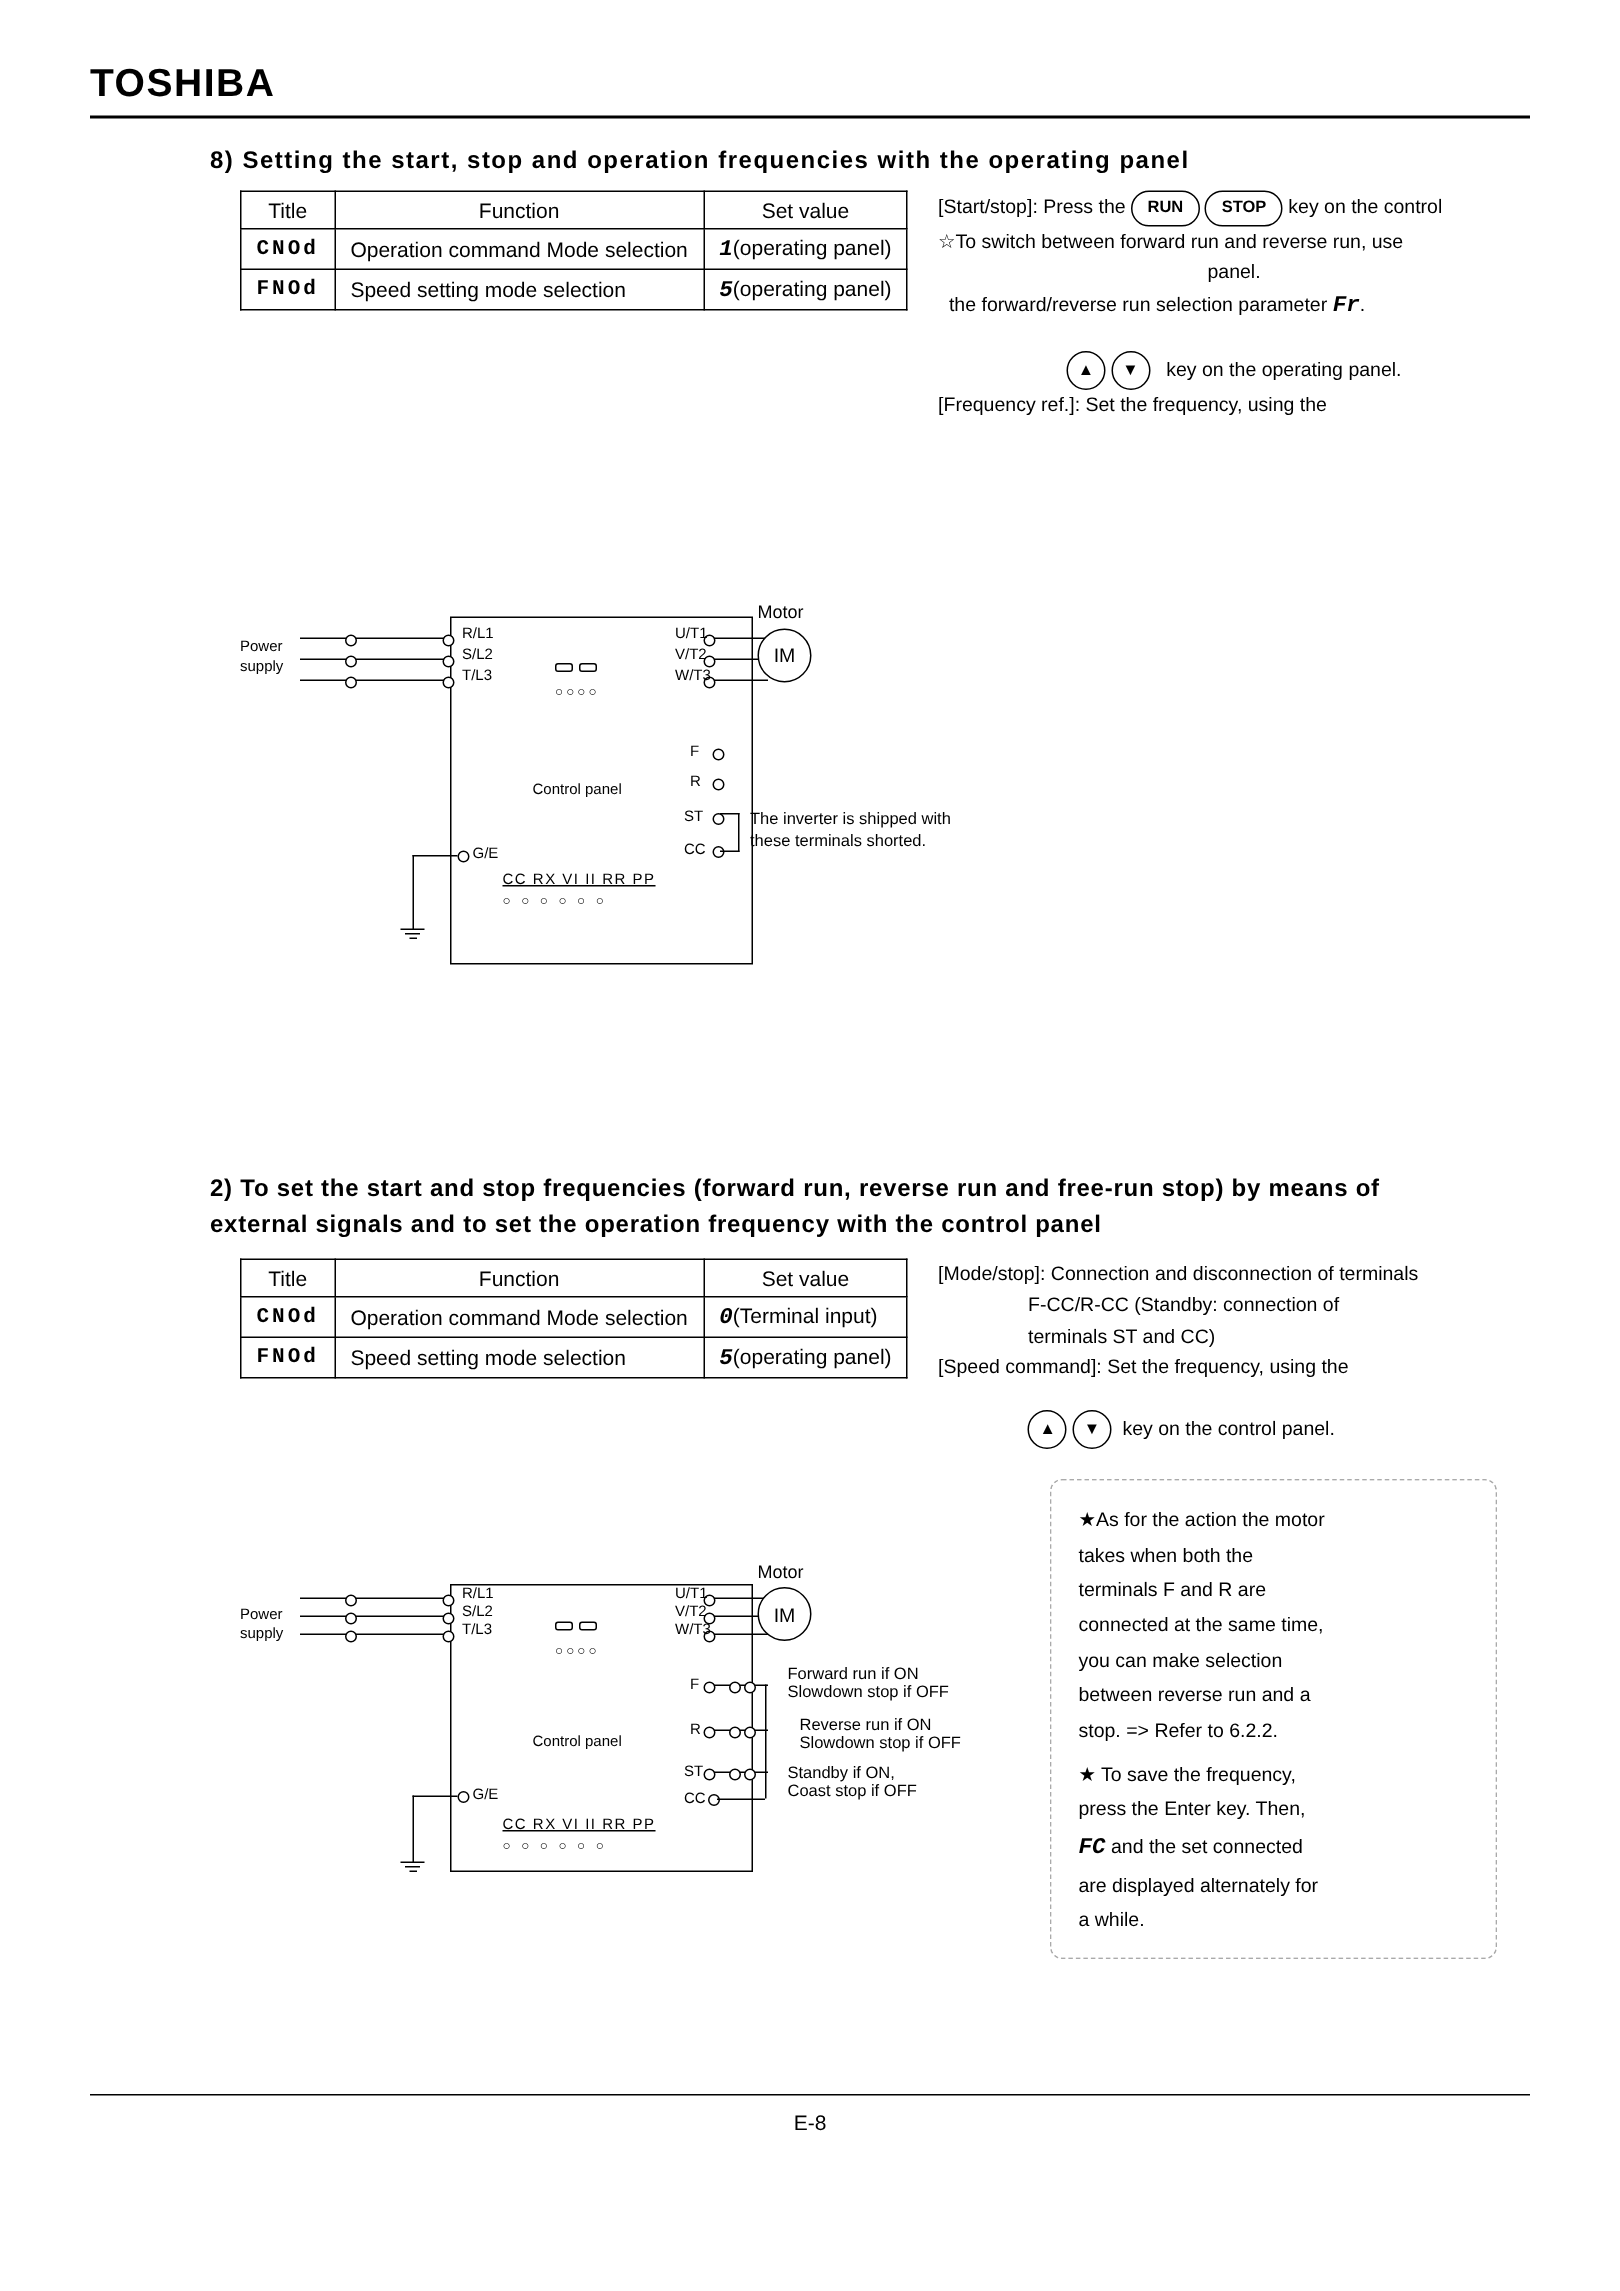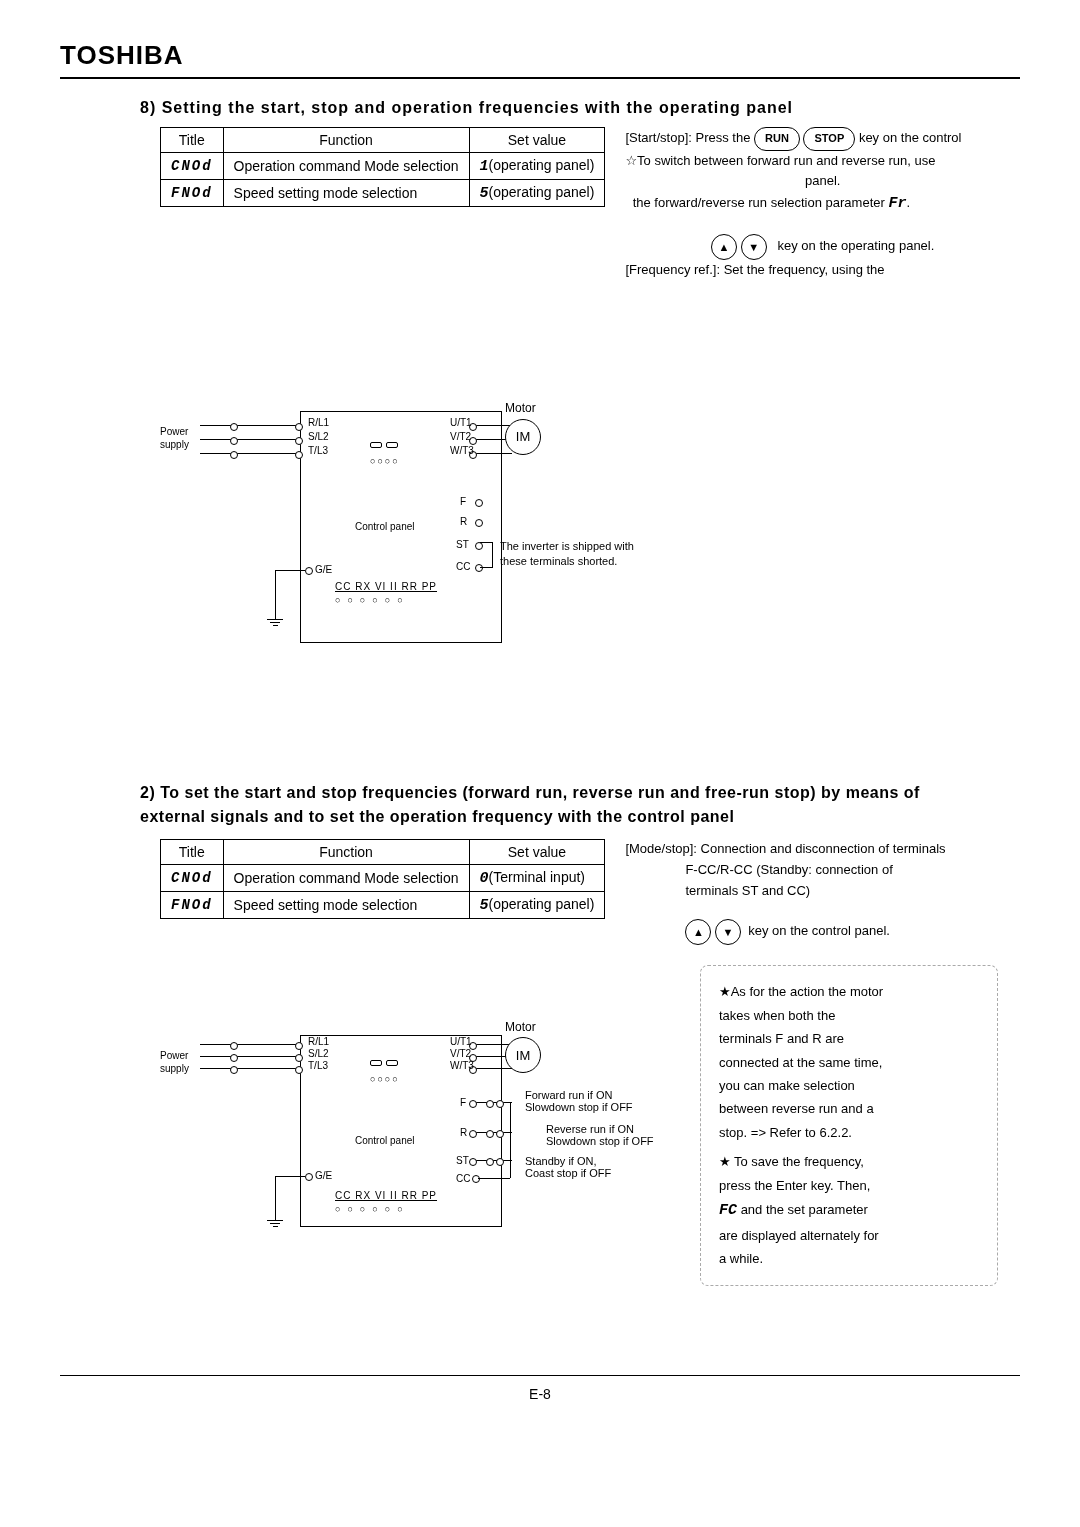--- a/index.html
+++ b/index.html
@@ -29,21 +29,20 @@
     margin-left:100px;
   }
   table.param th, table.param td{
     border:1px solid #000;
     padding:4px 10px;
     font-size:14px;
   }
   table.param th{font-weight:normal;}
   .segparam{
     font-family:"Courier New", monospace;
-    font-style:italic;
     font-size:18px;
     letter-spacing:2px;
     font-weight:bold;
   }
   .row-block{
     display:flex;
     align-items:flex-start;
     gap:20px;
   }
   .right-desc{
@@ -297,20 +296,21 @@
         <span class="segcode">5</span><span>(operating panel)</span>
       </td>
     </tr>
   </tbody>
     </table>
 
   <div class="right-desc">
     <div>[Mode/stop]: Connection and disconnection of terminals</div>
     <div style="padding-left:60px;">F-CC/R-CC (Standby: connection of</div>
     <div style="padding-left:60px;">terminals ST and CC)</div>
+    <div>[Speed command]: Set the frequency, using the</div>
     <div style="margin-top:18px;padding-left:60px;">
       <span class="keycap round">▲</span>
       <span class="keycap round">▼</span>
       &nbsp;<span>key on the control panel.</span>
     </div>
   </div>
 </div>
 
 <div style="display:flex;gap:40px;align-items:flex-start;margin-top:20px;">
   <div class="diagram-wrap" style="height:240px;">
@@ -391,39 +391,39 @@
       <div style="width:10px;border-top:1.5px solid #000;margin:2px auto 0;"></div>
       <div style="width:5px;border-top:1.5px solid #000;margin:2px auto 0;"></div>
     </div>
     <div class="cp-label" style="left:175px;top:175px;font-size:10px;letter-spacing:1px;text-decoration:underline;">CC RX VI II RR PP</div>
     <div style="position:absolute;left:175px;top:189px;font-size:9px;letter-spacing:7px;">○○○○○○</div>
 
     <div class="cp-label" style="left:365px;top:74px;font-size:11px;">
       <div>Forward run if ON</div>
       <div>Slowdown stop if OFF</div>
     </div>
-    <div class="cp-label" style="left:386px;top:108px;font-size:11px;">
+    <div class="cp-label" style="left:373px;top:108px;font-size:11px;">
       <div>Reverse run if ON</div>
       <div>Slowdown stop if OFF</div>
     </div>
     <div class="cp-label" style="left:365px;top:140px;font-size:11px;">
       <div>Standby if ON,</div>
       <div>Coast stop if OFF</div>
     </div>
   </div>
 
   <div class="note-box" style="width:260px;">
     <div>★As for the action the motor</div>
     <div>takes when both the</div>
     <div>terminals F and R are</div>
     <div>connected at the same time,</div>
     <div>you can make selection</div>
     <div>between reverse run and a</div>
     <div>stop. =&gt; Refer to 6.2.2.</div>
     <div style="margin-top:6px;">★ To save the frequency,</div>
     <div>press the Enter key.  Then,</div>
-    <div><span class="segcode">FC</span><span> and the set parameter</span></div>
+    <div><span class="segcode">FC</span><span> and the set connected</span></div>
     <div>are displayed alternately for</div>
     <div>a while.</div>
   </div>
 </div>
 
 <div class="footer">E-8</div>
 
 </body></html>

